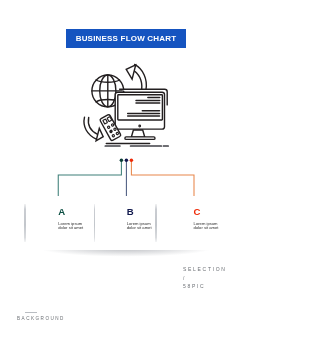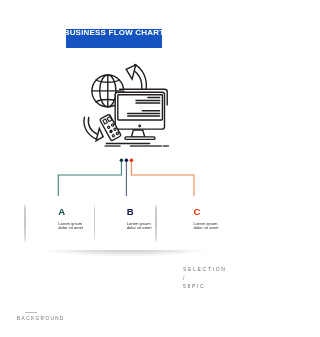--- a/index.html
+++ b/index.html
@@ -2,22 +2,22 @@
 <html><head>
 <meta charset="utf-8">
 <title>Business Flow Chart</title>
 <style>
   html,body{margin:0;padding:0;}
   body{width:252px;height:337px;overflow:hidden;background:#ffffff;
        font-family:"Liberation Sans", sans-serif;position:relative;}
   .stage{position:absolute;inset:0;overflow:hidden;background:#fff;}
 
   
-  .banner{position:absolute;left:66px;top:29px;width:96px;height:19px;
-          background:#1554c0;display:flex;justify-content:center;}
+  .banner{position:absolute;left:66px;top:29px;width:120px;height:19px;
+          background:#1554c0;display:flex;align-items:center;justify-content:center;}
   .banner-text{color:#fff;font-size:8px;font-weight:bold;letter-spacing:.2px;
                white-space:nowrap;line-height:1;}
 
   
   .illus{position:absolute;left:0;top:0;}
 
   
   .conn{position:absolute;left:0;top:0;}
 
   

